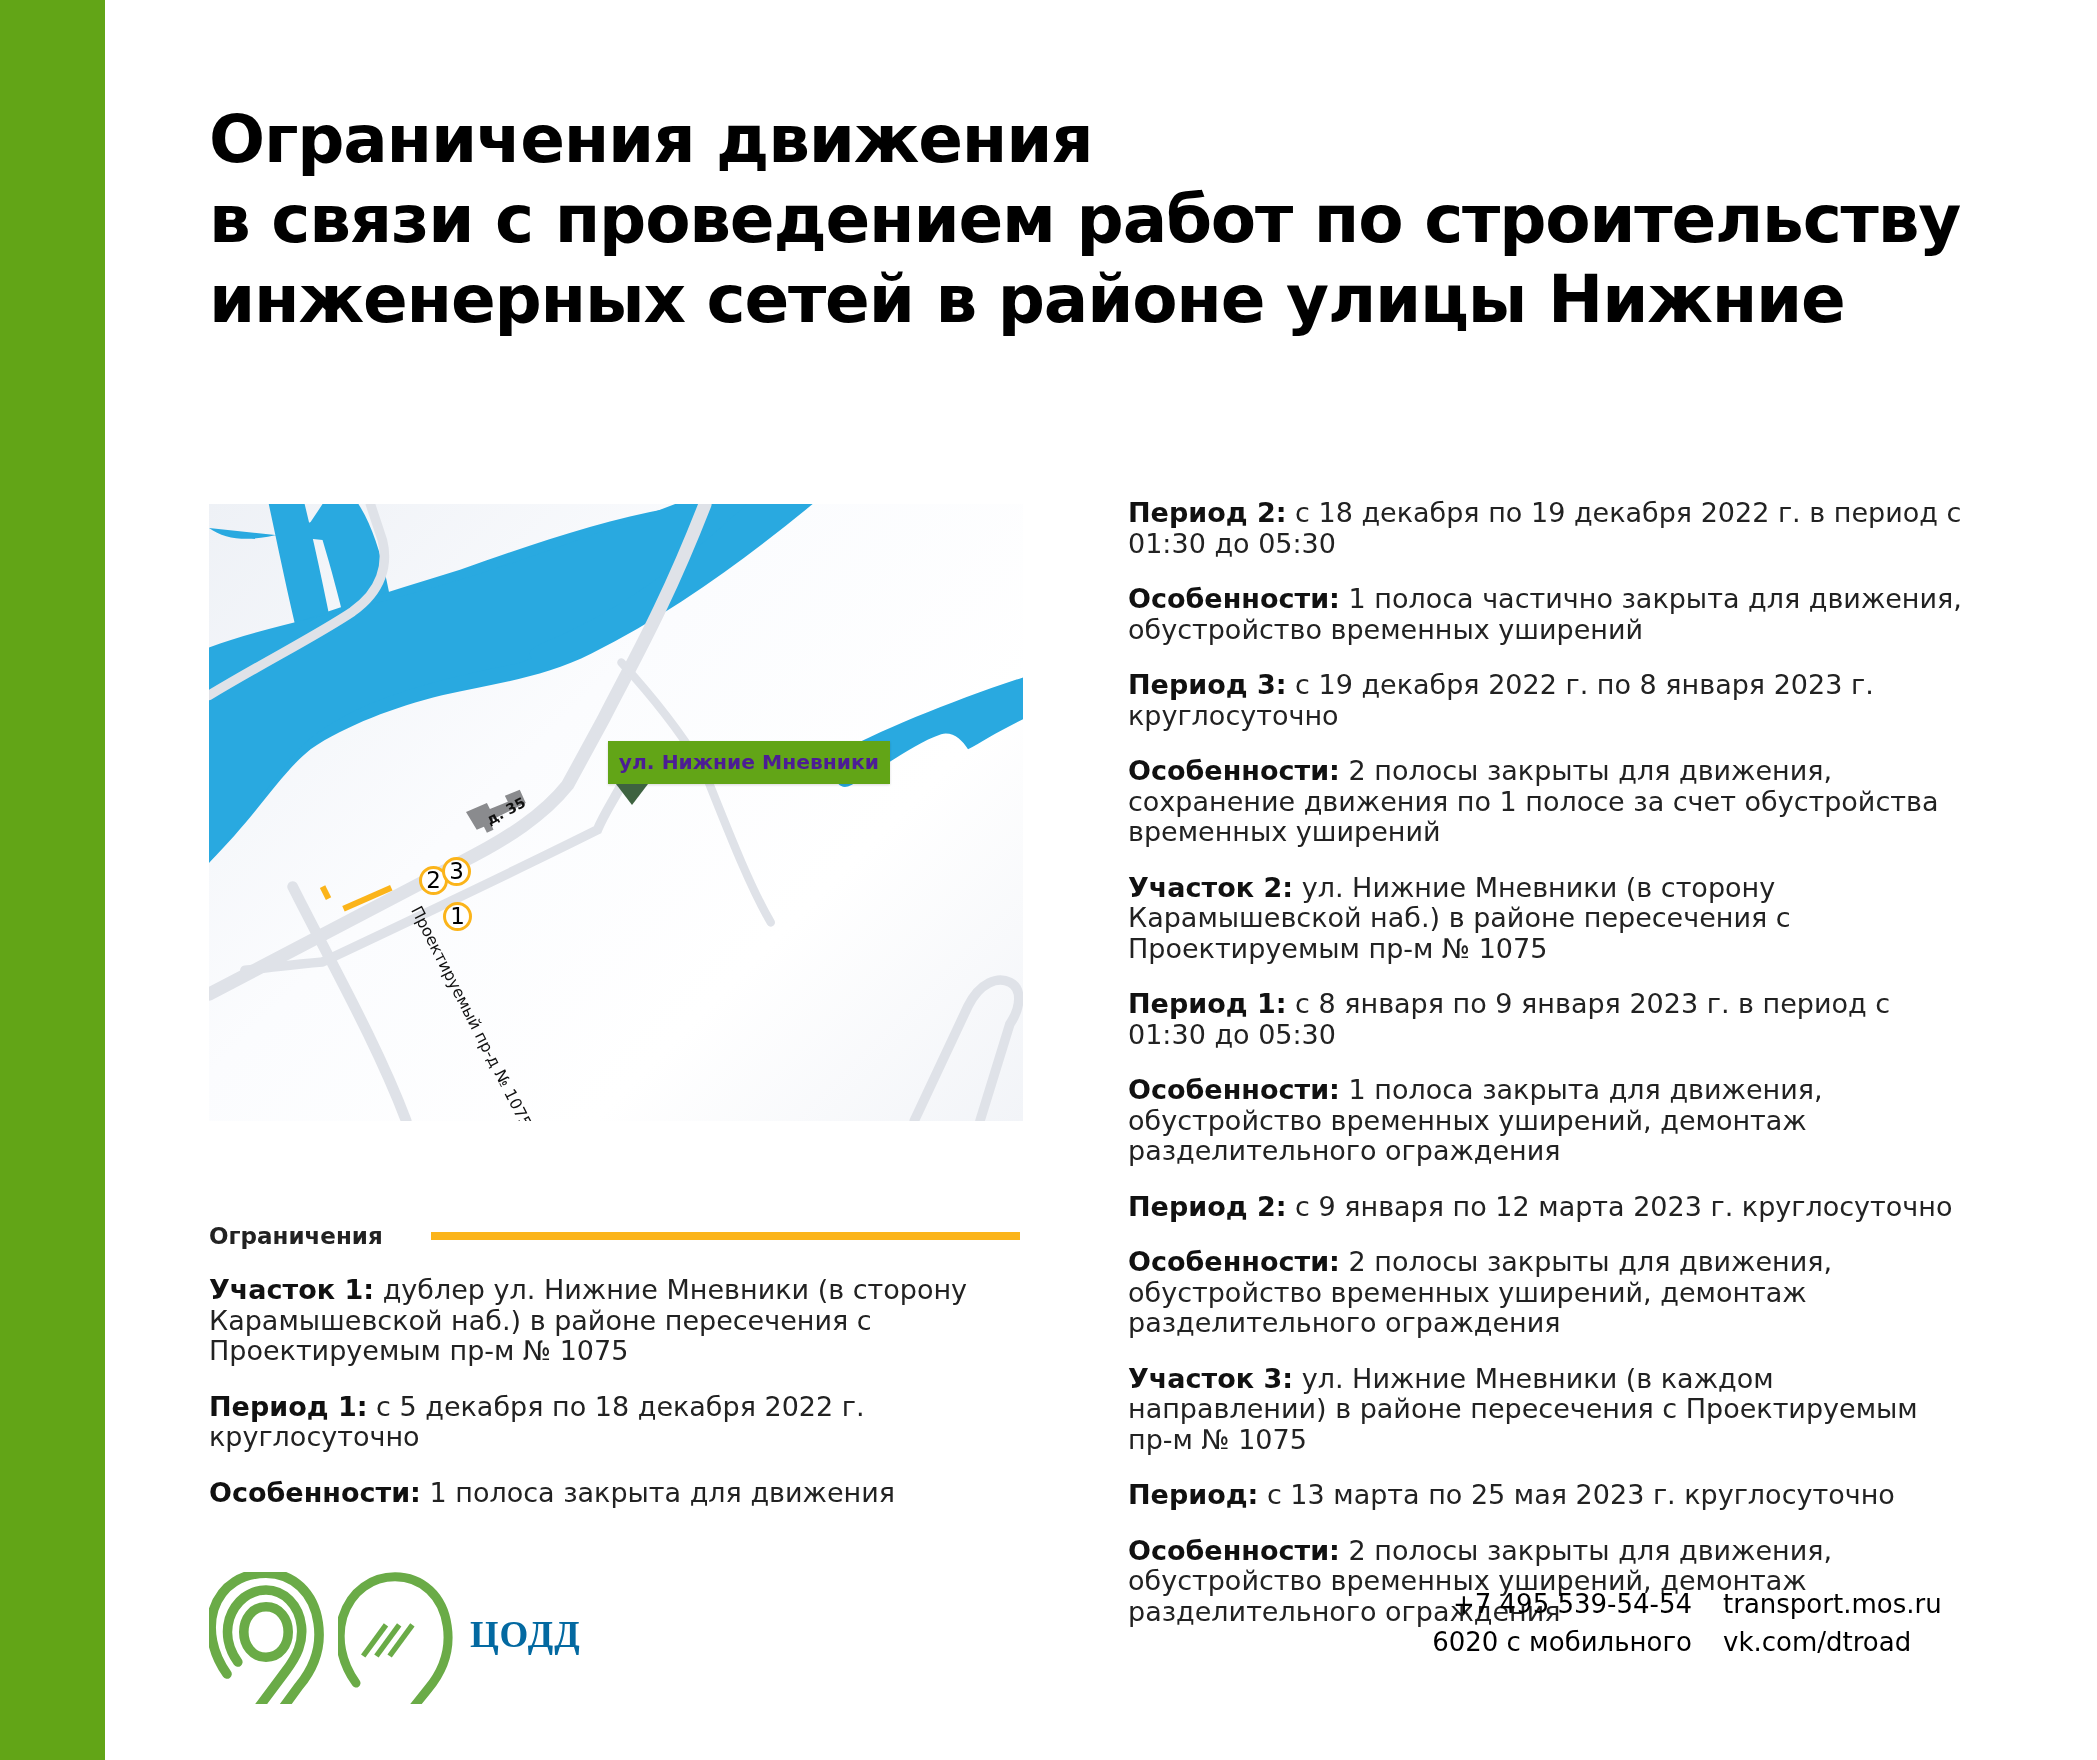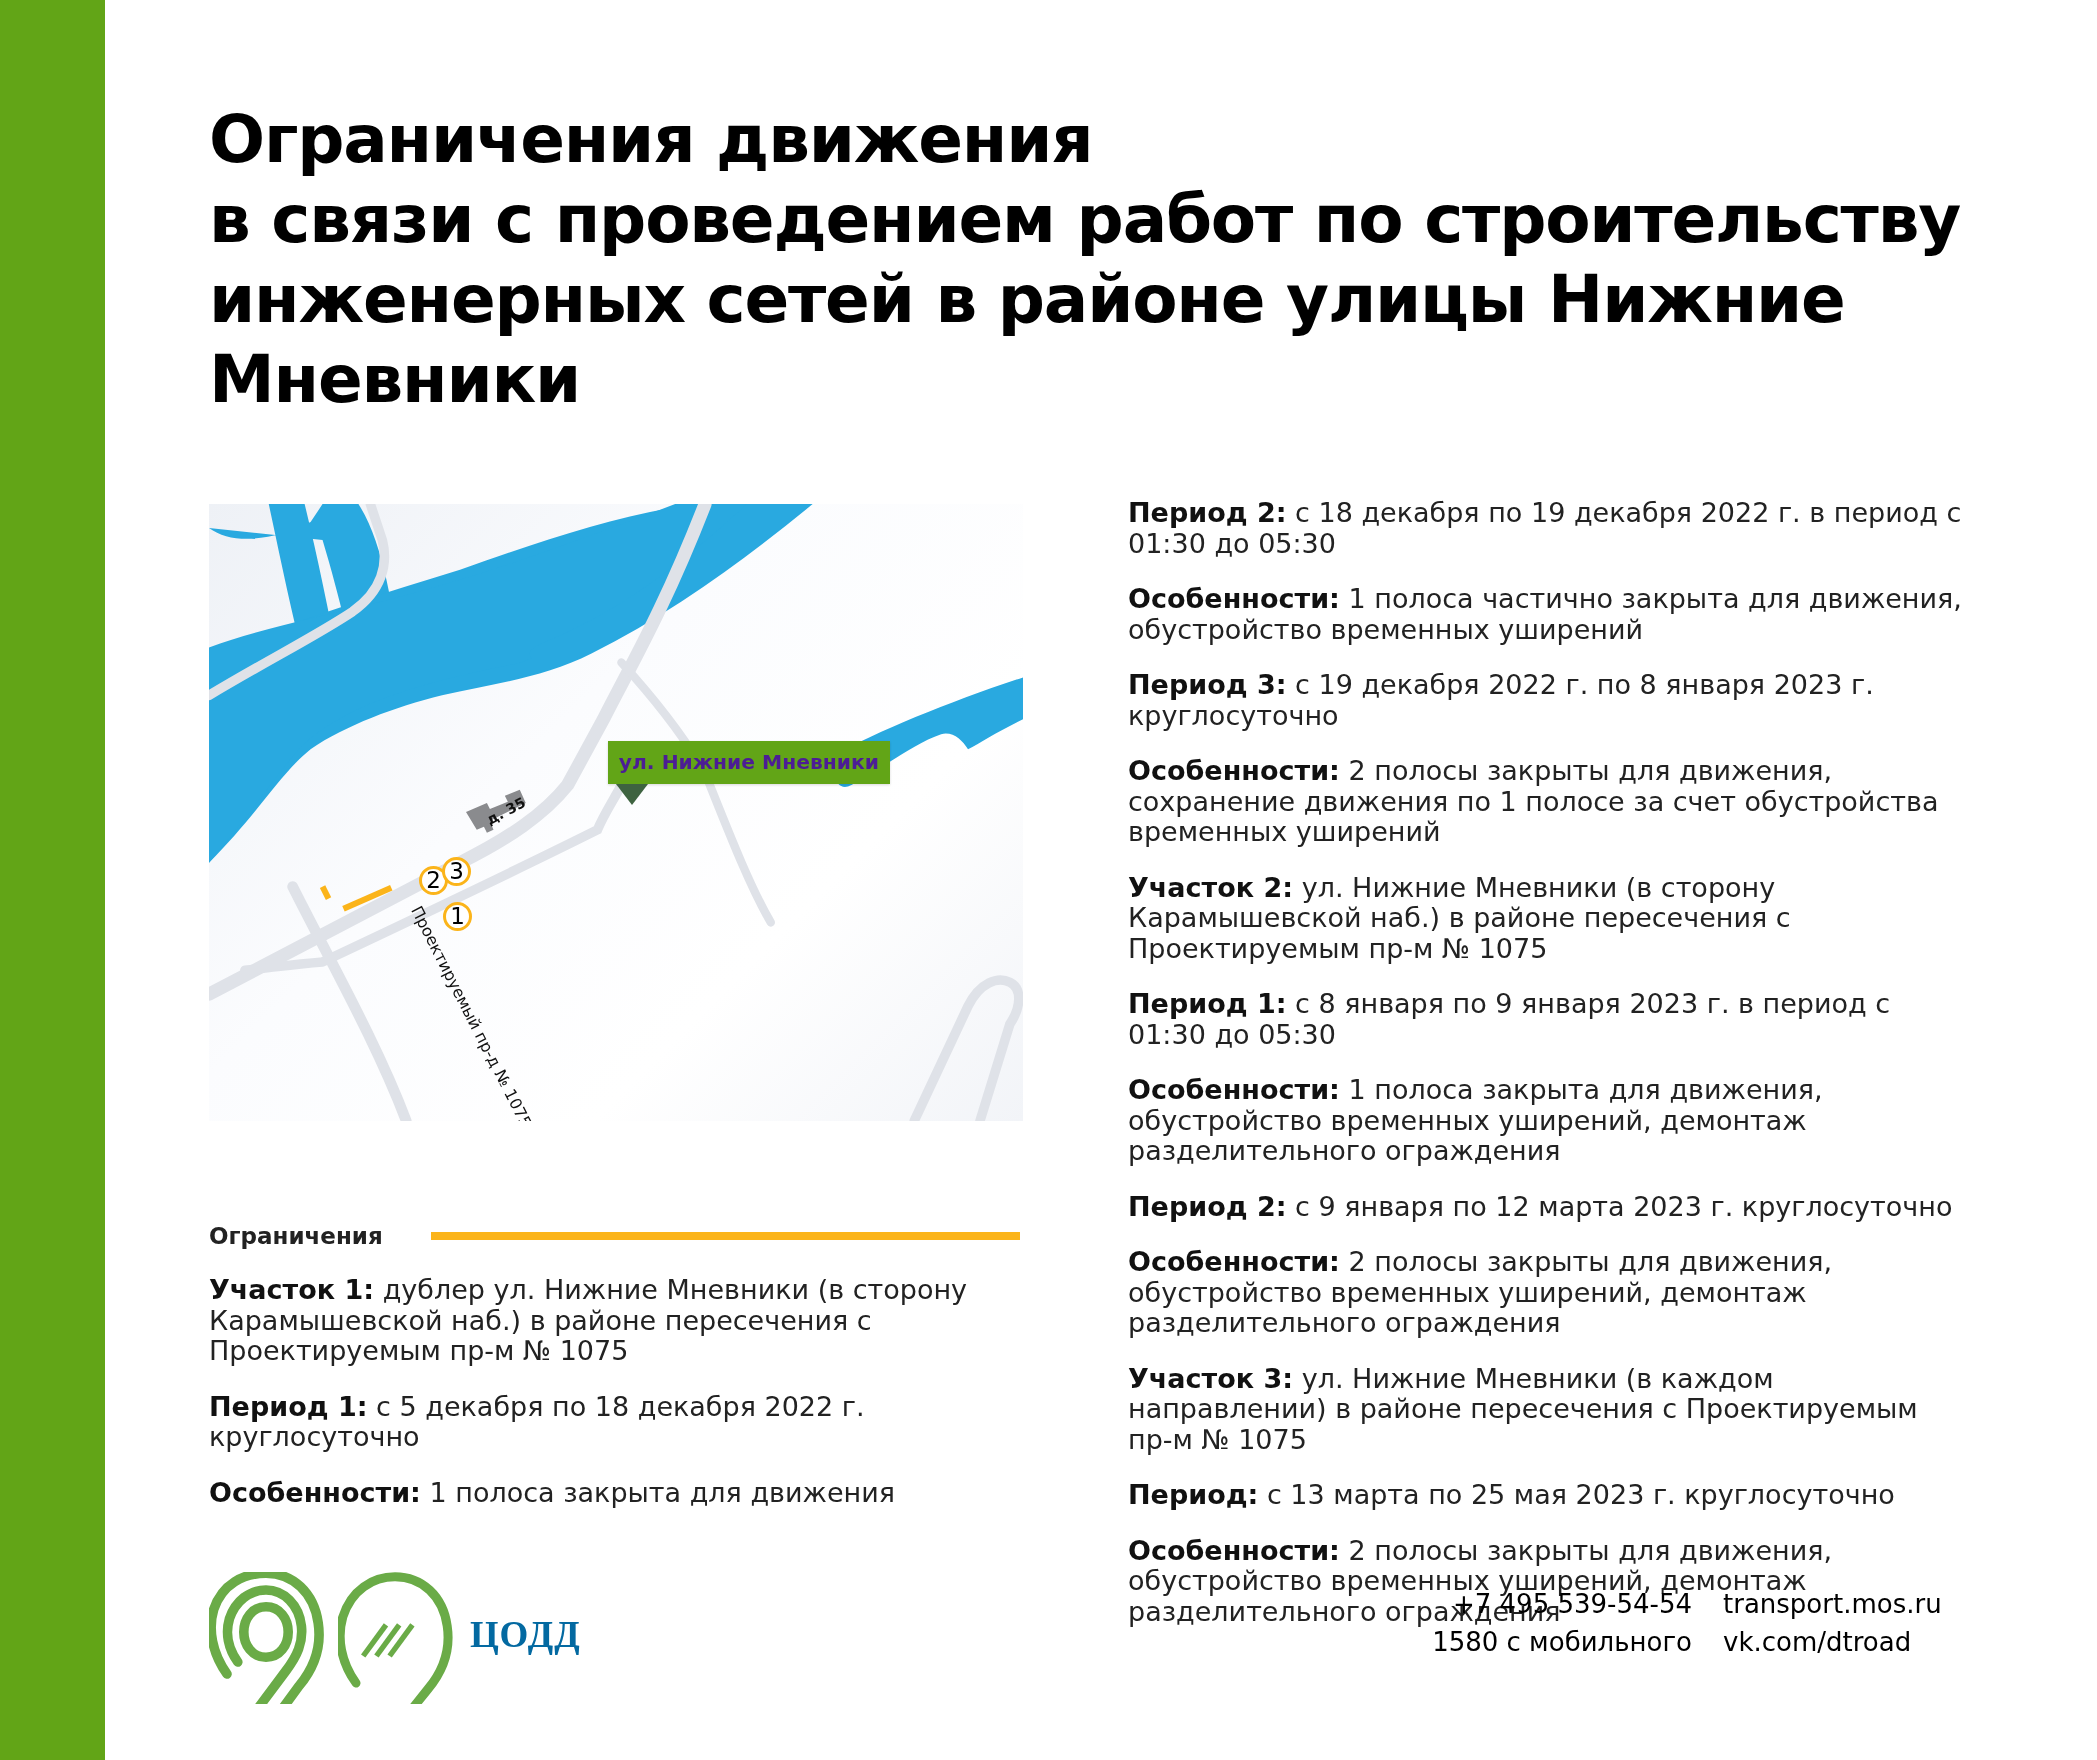--- a/index.html
+++ b/index.html
@@ -77,21 +77,20 @@
 </style>
 </head>
 <body>
 
 <div class="side-bar"></div>
 
 <div class="title">
   <div>Ограничения движения</div>
   <div>в связи с проведением работ по строительству</div>
   <div>инженерных сетей в районе улицы Нижние</div>
-  <div>Мневники</div>
 </div>
 
 <div class="map">
   <svg width="814" height="617" viewBox="0 0 1362 1032">
 
     <path d="M0,40 C40,70 110,60 170,30 L190,0 L250,0 C290,60 310,180 318,260 C300,280 270,290 250,300 C240,250 220,160 190,60 Z" fill="#29a9e0"></path>
     <path d="M100,0 L160,0 C180,80 200,180 220,280 C200,290 180,292 170,290 C150,240 130,140 100,0 Z" fill="#29a9e0"></path>
 
     <path d="M0,260 C120,200 260,160 420,110 C560,60 680,20 810,0 L1362,0 L1362,0 L1010,0 C900,90 780,180 640,250 C560,290 480,300 390,320 C310,340 230,370 170,410 C120,450 80,520 0,600 Z" fill="#29a9e0"></path>
     <path d="M0,240 L0,600 C60,530 100,470 150,410 C220,340 340,300 520,266 L540,258 C530,250 540,240 560,232 C660,190 760,130 900,0 L780,0 C620,60 460,120 300,160 C180,190 80,210 0,240 Z" fill="#29a9e0"></path>
@@ -165,19 +164,19 @@
       <line x1="42" y1="140" x2="80" y2="88"></line>
       <line x1="64" y1="140" x2="102" y2="88"></line>
       <line x1="86" y1="140" x2="124" y2="88"></line>
     </g>
   </svg>
   <div class="codd-text">ЦОДД</div>
 </div>
 
 <div class="contacts phone">
   <div>+7 495 539-54-54</div>
-  <div>1580 с мобильного</div>
+  <div>6020 с мобильного</div>
 </div>
 <div class="contacts web">
   <div>transport.mos.ru</div>
   <div>vk.com/dtroad</div>
 </div>
 
 
 </body></html>

